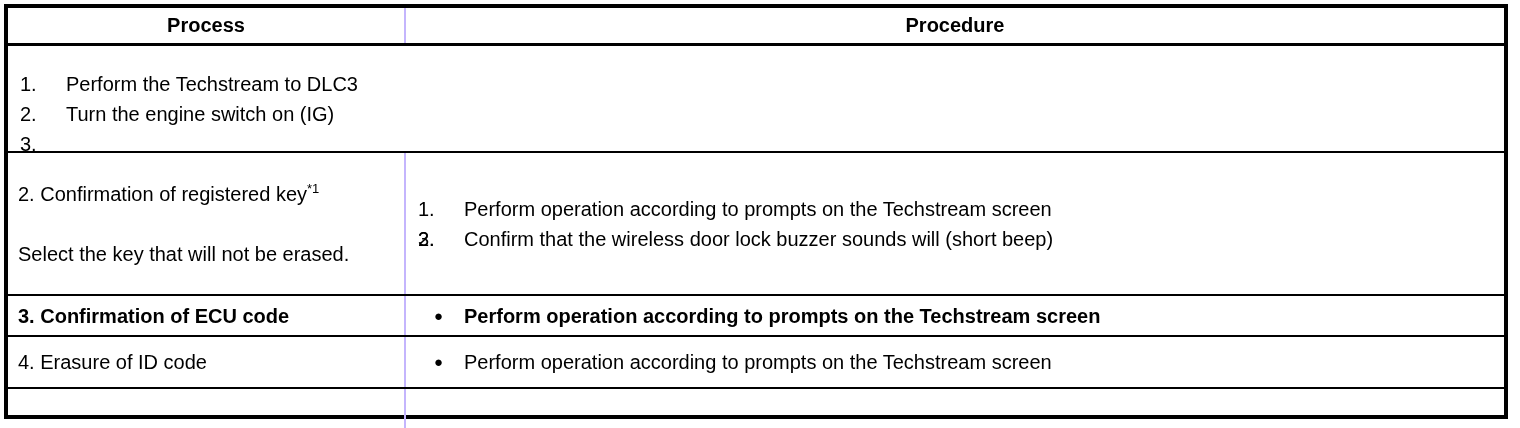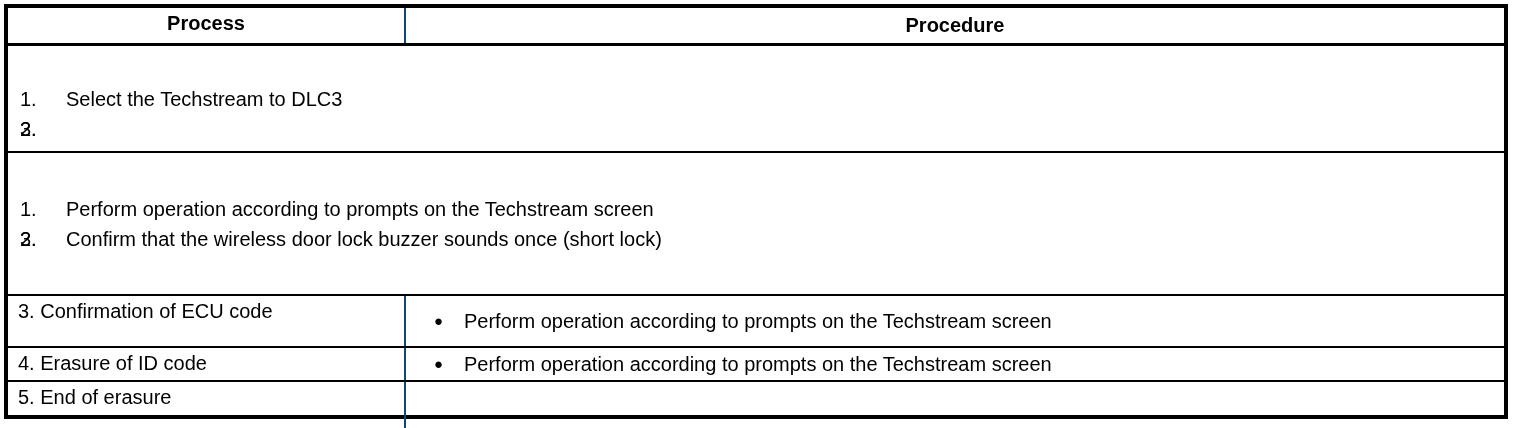--- a/index.html
+++ b/index.html
@@ -43,24 +43,25 @@
   }
   .row.body.last {
     border-bottom: none;
     flex-direction: column;
   }
 
   .cell-process {
     box-sizing: border-box;
     width: 398px;
     flex: 0 0 398px;
-    border-right: 2px solid #0c4a6e;
+    border-right: 2px solid #c4b5fd;
     padding: 0 10px;
     display: flex;
     flex-direction: column;
+    justify-content: center;
   }
   .cell-procedure {
     box-sizing: border-box;
     flex: 1 1 auto;
     padding: 14px 12px;
     display: flex;
     flex-direction: column;
     justify-content: center;
   }
 
@@ -112,22 +113,22 @@
   }
   .marker.bullet {
     font-size: 15px;
     left: 16px;
     width: 24px;
   }
 
   
   .r1 { height: 107px; }
   .r2 { height: 143px; }
-  .r3 { height: 52px; }
-  .r4 { height: 34px; }
+  .r3 { height: 41px; font-weight: bold; }
+  .r4 { height: 52px; }
   .r5 { height: 34px; }
 </style>
 </head>
 <body>
 
 <div class="table-wrap">
 
   <div class="row header">
     <div class="cell-process">
       <div class="hdr-text">Process</div>
@@ -135,45 +136,50 @@
     <div class="cell-procedure">
       <div class="hdr-text">Procedure</div>
     </div>
   </div>
 
   <div class="row body r1">
     <div class="cell-procedure">
       <ol class="steps">
         <li>
           <span class="marker">1.</span>
-          <span>Select the Techstream to DLC3</span>
+          <span>Perform the Techstream to DLC3</span>
         </li>
         <li>
           <span class="marker">2.</span>
+          <span>Turn the engine switch on (IG)</span>
         </li>
         <li>
           <span class="marker">3.</span>
         </li>
       </ol>
     </div>
   </div>
 
   <div class="row body r2">
+    <div class="cell-process">
+      <div class="proc-label"><span>2. Confirmation of registered key</span><sup class="fn">*1</sup></div>
+      <div class="proc-note">Select the key that will not be erased.</div>
+    </div>
     <div class="cell-procedure">
       <ol class="steps">
         <li>
           <span class="marker">1.</span>
           <span>Perform operation according to prompts on the Techstream screen</span>
         </li>
         <li>
           <span class="marker">2.</span>
         </li>
         <li>
           <span class="marker">3.</span>
-          <span>Confirm that the wireless door lock buzzer sounds once (short lock)</span>
+          <span>Confirm that the wireless door lock buzzer sounds will (short beep)</span>
         </li>
       </ol>
     </div>
   </div>
 
   <div class="row body r3">
     <div class="cell-process">
       <div class="proc-label">3. Confirmation of ECU code</div>
     </div>
     <div class="cell-procedure">

